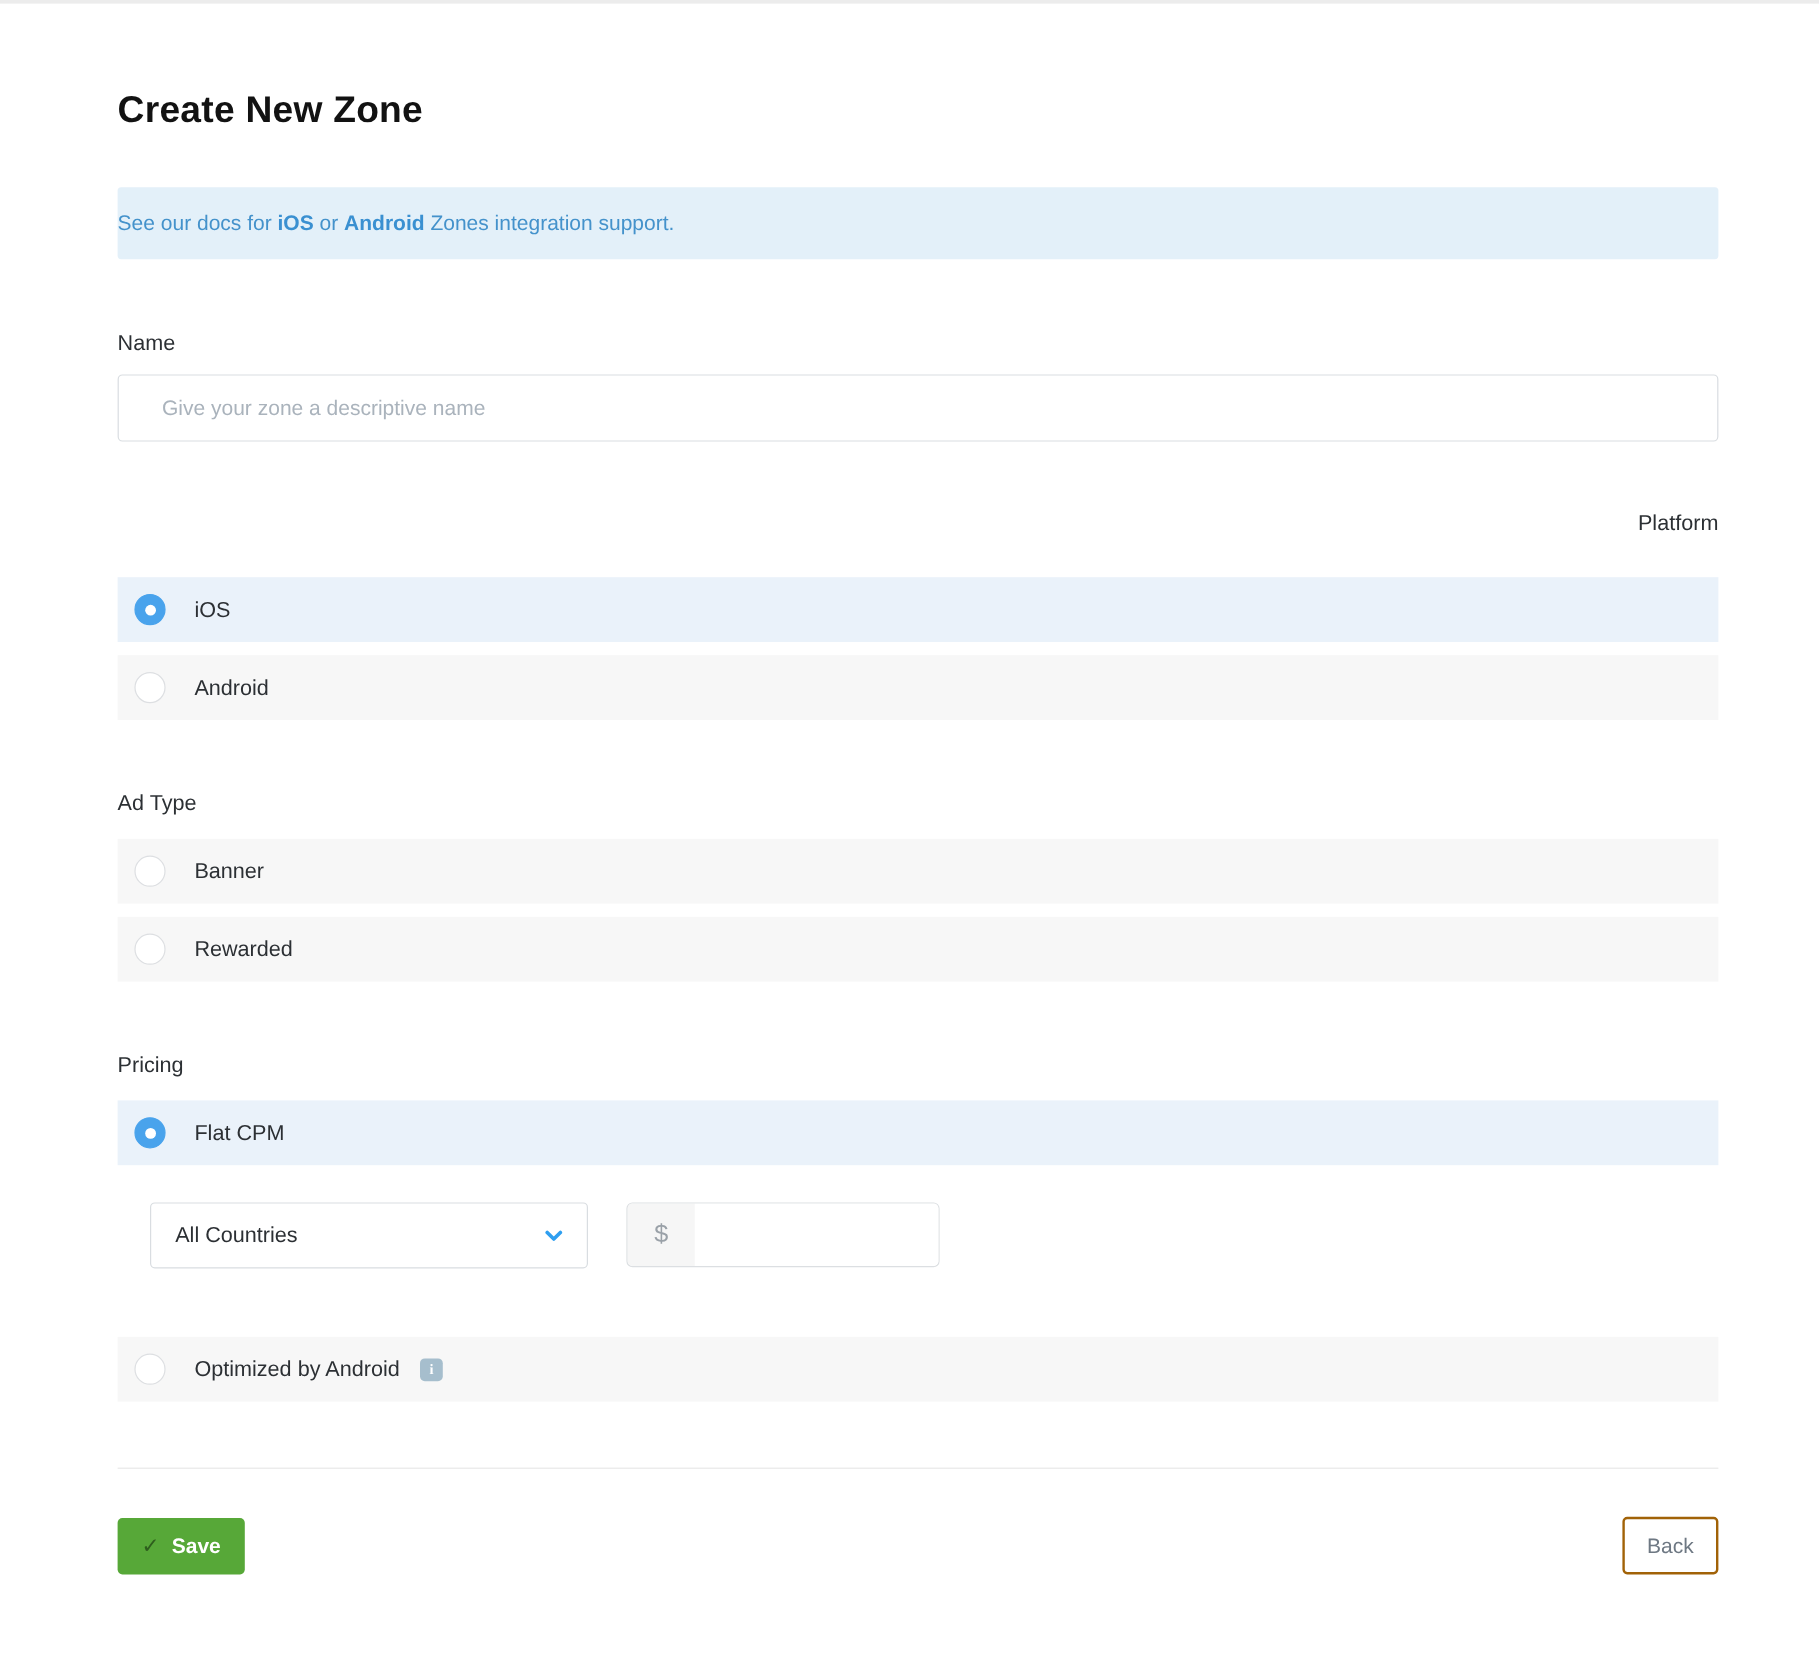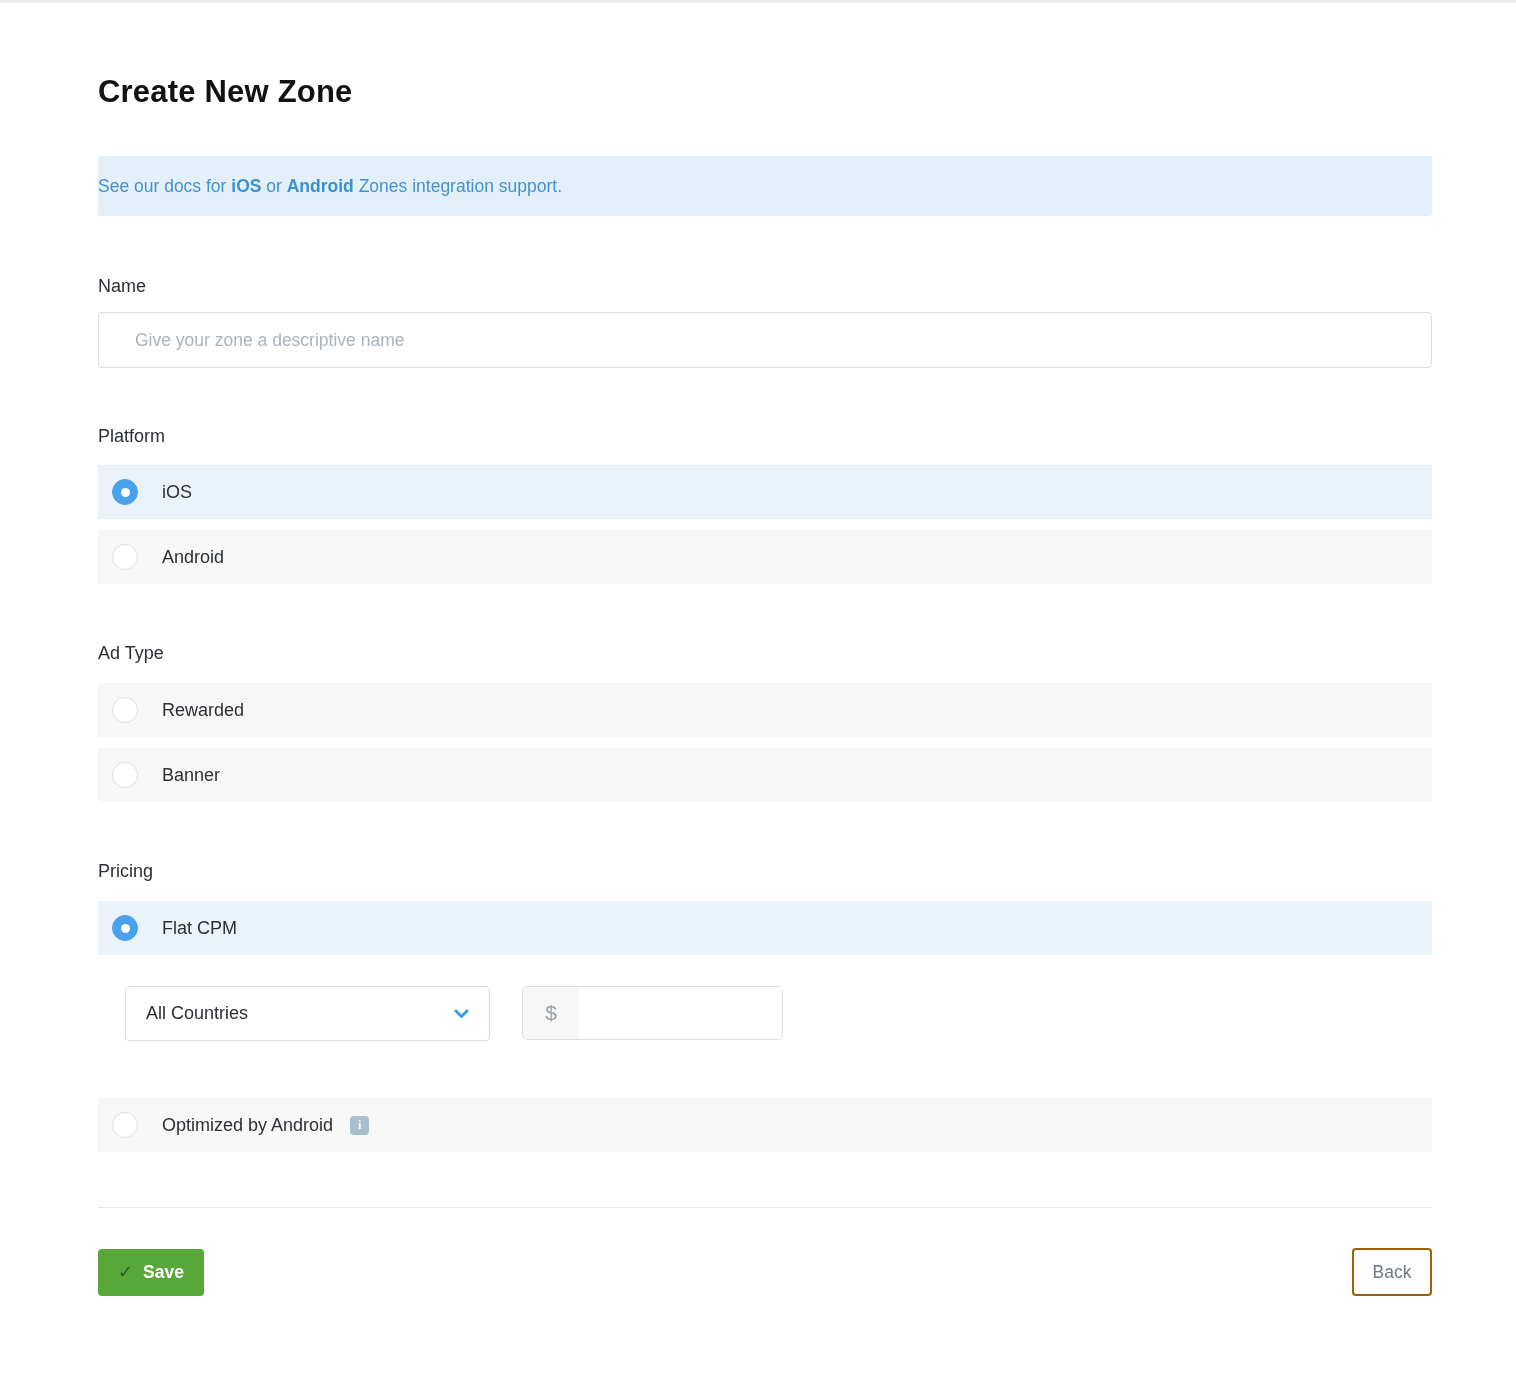--- a/index.html
+++ b/index.html
@@ -39,21 +39,21 @@
     white-space: pre;
   }
   .info-banner span { white-space: pre; }
 
   .section-label {
     font-size: 18px;
     color: #2c3034;
     font-weight: 400;
   }
   .label-name     { margin-top: 60px; margin-bottom: 15px; }
-  .label-platform { margin-top: 58px; margin-bottom: 18px; }
+  .label-platform { margin-top: 58px; margin-bottom: 34px; text-align: right; }
   .label-adtype   { margin-top: 59px; margin-bottom: 19px; }
   .label-pricing  { margin-top: 59px; margin-bottom: 19px; }
 
   .text-input {
     width: 100%;
     height: 56px;
     border: 1px solid #d9dde1;
     border-radius: 4px;
     padding: 0 36px;
     font-size: 17.5px;
@@ -246,25 +246,25 @@
     <div class="option-row">
       <span class="radio"></span>
       <span class="option-label">Android</span>
     </div>
   </div>
 
   <div class="section-label label-adtype">Ad Type</div>
   <div>
     <div class="option-row">
       <span class="radio"></span>
-      <span class="option-label">Rewarded</span>
+      <span class="option-label">Banner</span>
     </div>
     <div class="option-row">
       <span class="radio"></span>
-      <span class="option-label">Banner</span>
+      <span class="option-label">Rewarded</span>
     </div>
   </div>
 
   <div class="section-label label-pricing">Pricing</div>
 
   <div class="option-row selected">
     <span class="radio"></span>
     <span class="option-label">Flat CPM</span>
   </div>
 

